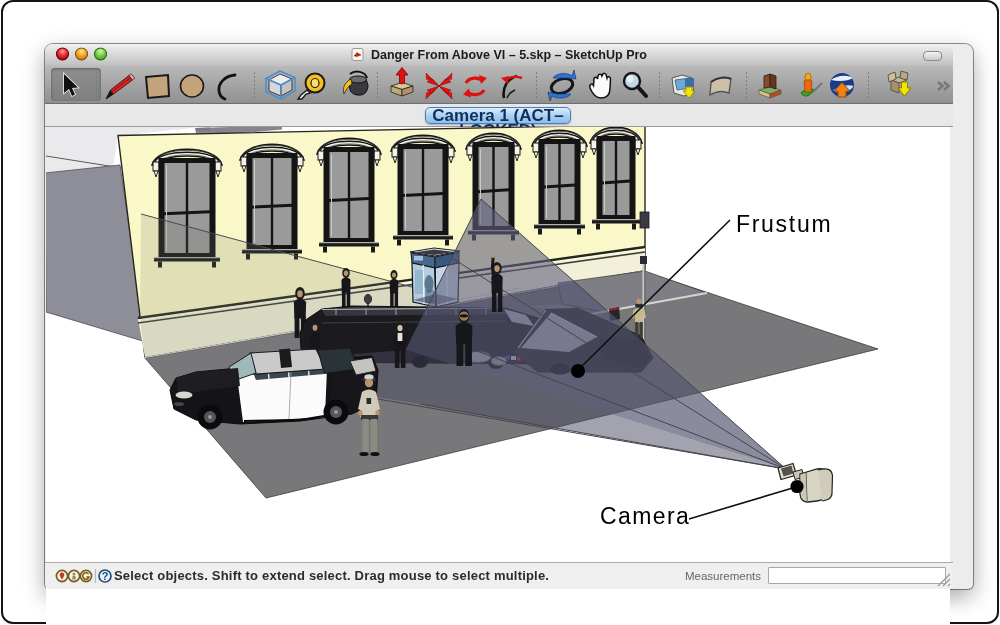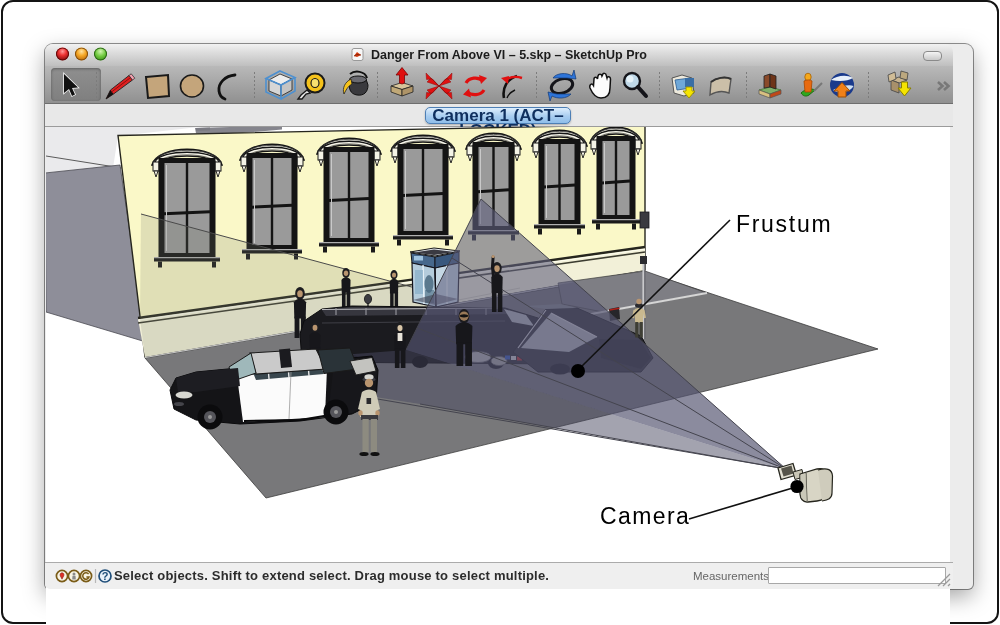--- a/index.html
+++ b/index.html
@@ -30,21 +30,21 @@
   #tabstrip{position:absolute;left:0;top:60px;width:908px;height:22px;background:#E8E8E8;
             border-bottom:1px solid #9B9B9B;}
   #badge{position:absolute;left:380px;top:3px;width:144px;height:15px;border-radius:5px;
          border:1px solid #4D7FB5;background:linear-gradient(#DDEEFD,#A8CDF0 55%,#8FBEEA);
          color:#0F2F5E;font-size:17px;font-weight:bold;text-align:center;line-height:15px;
          box-shadow:0 1px 2px rgba(0,0,0,0.25);}
   #canvas{position:absolute;left:1px;top:83px;width:904px;height:515px;background:#fff;overflow:hidden;}
   #statusbar{position:absolute;left:0;top:518px;width:908px;height:26px;background:#EFEFEF;
              border-top:1px solid #ABABAB;border-radius:0 0 5px 5px;}
   #stattext{position:absolute;left:69px;top:5px;font-size:13px;font-weight:bold;color:#2c2c2c;letter-spacing:0.2px;}
-  #measlbl{position:absolute;left:640px;top:7px;font-size:11.5px;color:#666;margin-left:8px;}
+  #measlbl{position:absolute;left:640px;top:7px;font-size:11.5px;color:#666;}
   #measbox{position:absolute;left:723px;top:4px;width:176px;height:15px;background:#fff;
            border:1px solid #A8A8A8;border-radius:1px;}
 </style>
 </head>
 <body>
 <div id="frame"></div>
 <div id="win">
   <div id="titlebar">
     <div class="tl" id="tl-r"></div>
       <div class="tl" id="tl-o"></div>

